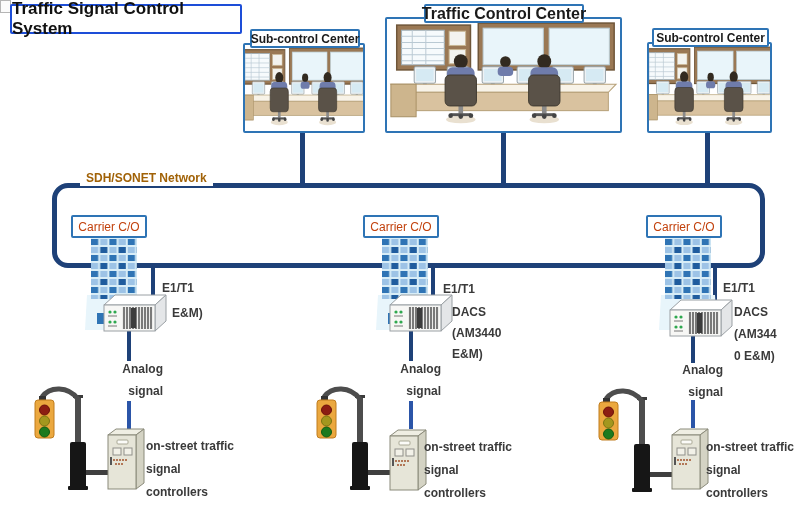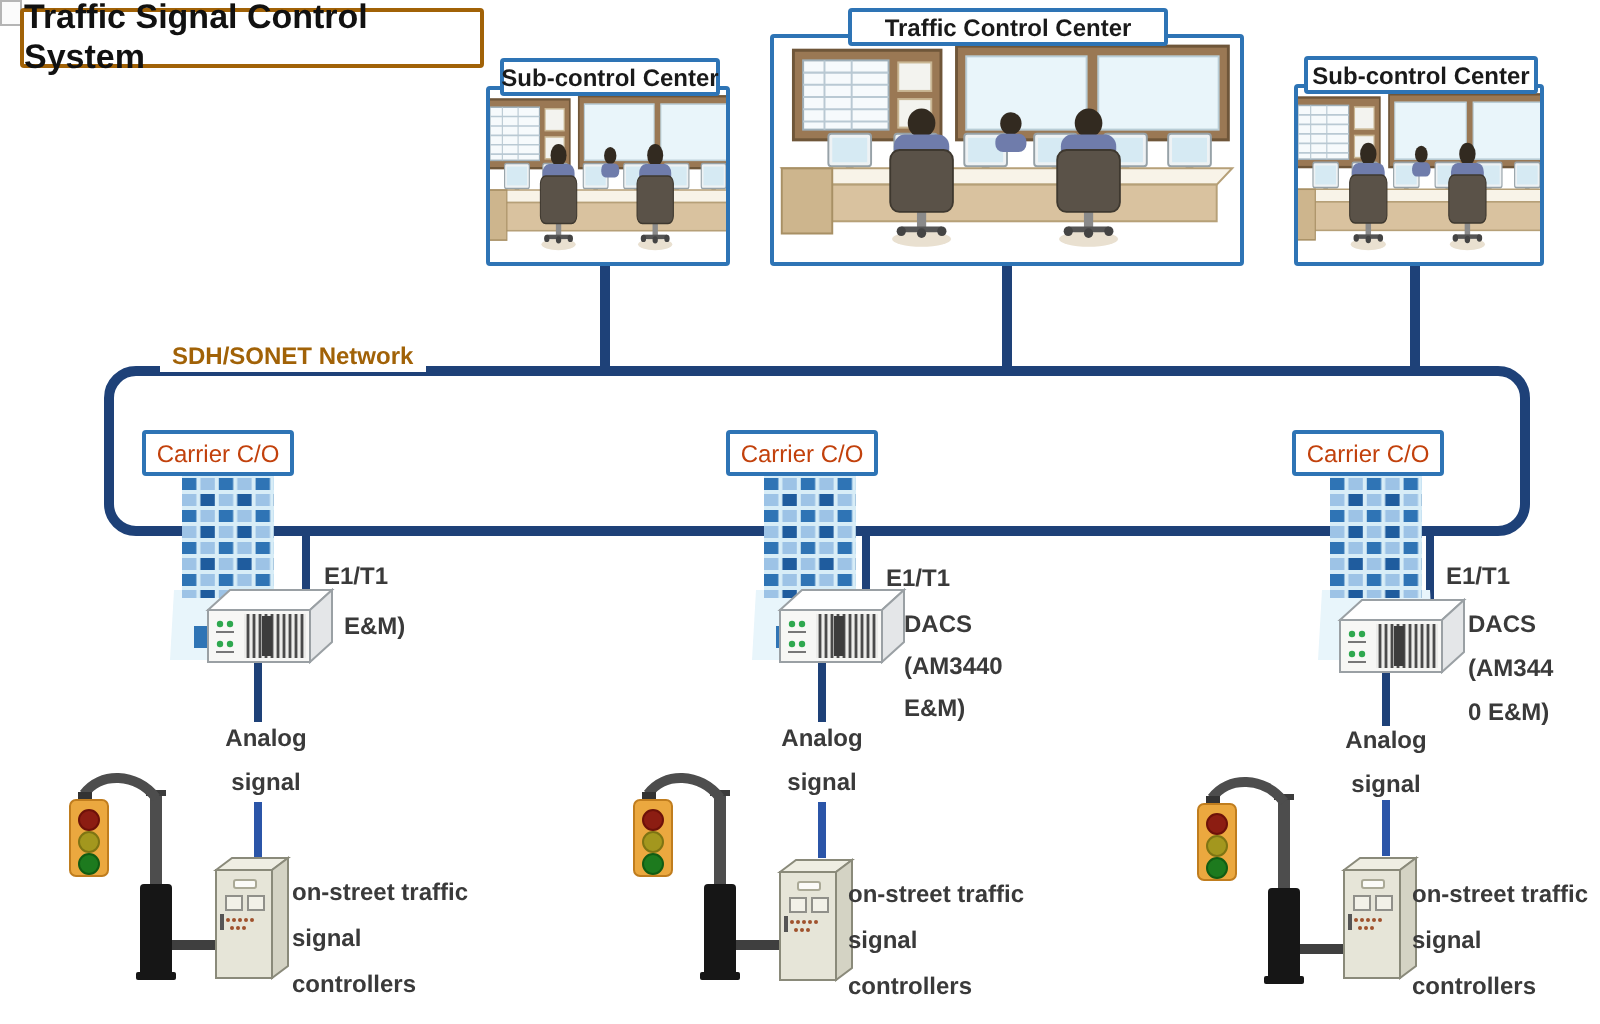--- a/index.html
+++ b/index.html
@@ -1,19 +1,19 @@
 <!DOCTYPE html>
 <html style="--ring: #1e4178; --box_border: #2e74b5; --analog_link: #2b55a8; --label_text: #3a3a3a;"><head>
 <meta charset="utf-8">
 <style>
   html,body{margin:0;padding:0;background:#fff;}
   .canvas{position:relative;width:800px;height:512px;background:#fff;overflow:hidden;
           font-family:"Liberation Sans",sans-serif;color:#3a3a3a;}
   
-  .title-box{position:absolute;left:10px;top:4px;width:228px;height:26px;border:2px solid #a16207;
+  .title-box{position:absolute;left:10px;top:4px;width:228px;height:26px;border:2px solid #1d4ed8;
              border-radius:2px;display:flex;align-items:center;justify-content:center;
              font-size:17px;font-weight:bold;color:#111;background:#fff;z-index:7;}
   
   .imgbox{position:absolute;border:2px solid var(--box_border,#2e74b5);background:#fff;
           border-radius:2px;z-index:5;overflow:hidden;}
   .tablabel{position:absolute;border:2px solid var(--box_border,#2e74b5);background:#fff;
             border-radius:2px;display:flex;align-items:center;justify-content:center;
             font-size:12px;font-weight:bold;color:#1a1a1a;z-index:6;white-space:nowrap;}
   
   .ring{position:absolute;left:52px;top:183px;width:703px;height:75px;
@@ -23,21 +23,21 @@
   .stub.analog2{background:var(--analog_link,#2b55a8);}
   .netlabel{position:absolute;left:80px;top:170px;background:#fff;padding:1px 6px;
             font-size:12px;font-weight:bold;color:#a16207;z-index:2;white-space:nowrap;}
   
   .carrier{position:absolute;width:72px;height:19px;border:2px solid var(--box_border,#2e74b5);
            background:#fff;border-radius:2px;display:flex;align-items:center;justify-content:center;
            font-size:12px;color:#c2410c;z-index:3;white-space:nowrap;}
   
   .lbl{position:absolute;font-size:12px;font-weight:bold;color:var(--label_text,#3a3a3a);
        line-height:22px;white-space:nowrap;z-index:4;}
-  .lbl.center{text-align:center;}
+  .lbl.center{text-align:right;}
   .lh21{line-height:21px;} .lh23{line-height:23px;}
   .icon{position:absolute;}
   .z2{z-index:2;} .z3{z-index:3;}
   .artifact{position:absolute;left:0;top:0;width:9px;height:11px;border:1px solid #b5b5b5;
             background:#fbfbfb;z-index:0;}
 </style>
 </head>
 <body>
 
 <svg style="position:absolute;width:0;height:0" aria-hidden="true">
@@ -158,21 +158,21 @@
         <use href="#room-scene"></use>
       </svg>
   </div>
   <div class="tablabel" style="left:250px;top:29px;width:106px;height:15px;">Sub-control Center</div>
 
   <div class="imgbox" style="left:385px;top:17px;width:233px;height:112px;">
     <svg viewBox="0 0 240 110" width="100%" height="100%" preserveAspectRatio="none">
         <use href="#room-scene"></use>
       </svg>
   </div>
-  <div class="tablabel" style="left:424px;top:4px;width:156px;height:15px;font-size:12px;">Traffic Control Center</div>
+  <div class="tablabel" style="left:424px;top:4px;width:156px;height:15px;font-size:16px;">Traffic Control Center</div>
 
   <div class="imgbox" style="left:647px;top:42px;width:121px;height:87px;">
     <svg viewBox="15 0 210 110" width="100%" height="100%" preserveAspectRatio="none">
         <use href="#room-scene"></use>
       </svg>
   </div>
   <div class="tablabel" style="left:652px;top:28px;width:113px;height:15px;">Sub-control Center</div>
 
   <div class="ring"></div>
   <div class="netlabel">SDH/SONET Network</div>

